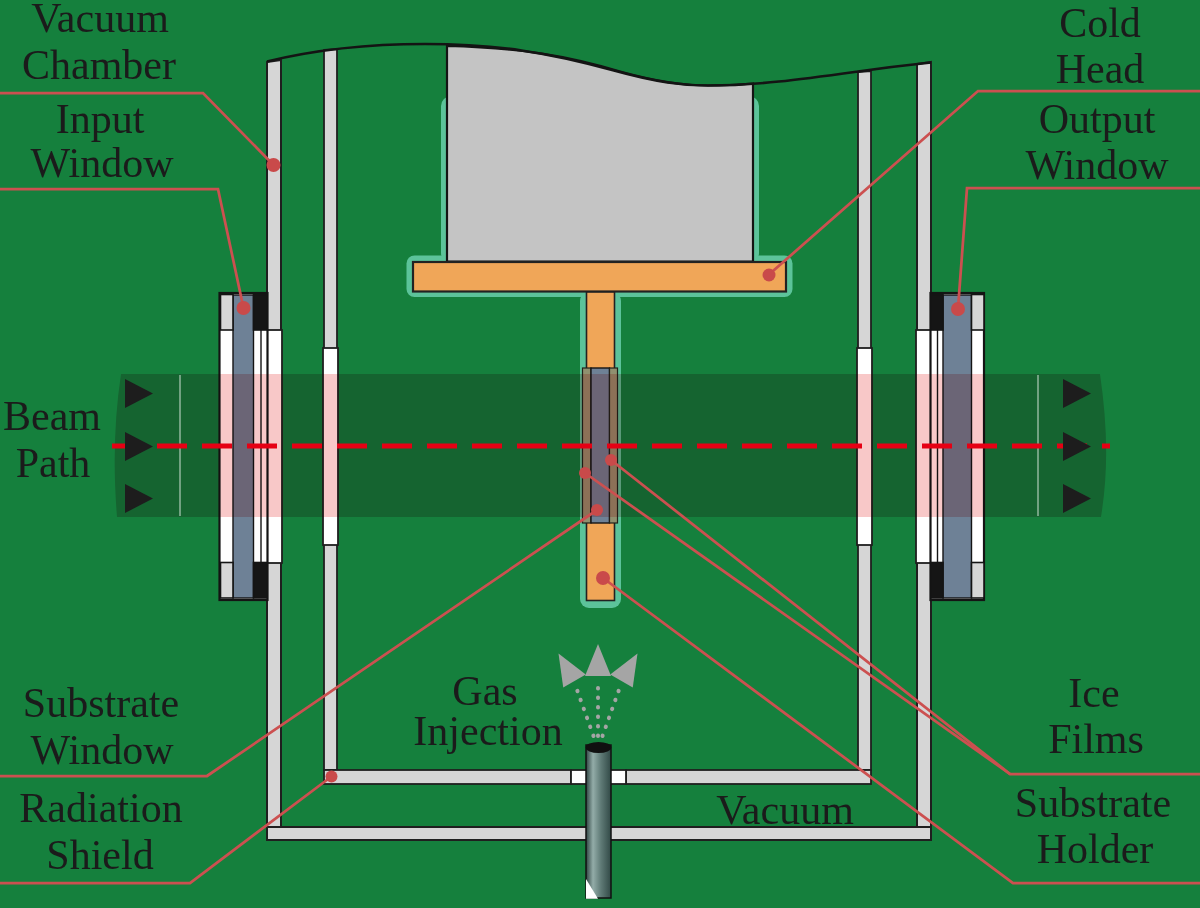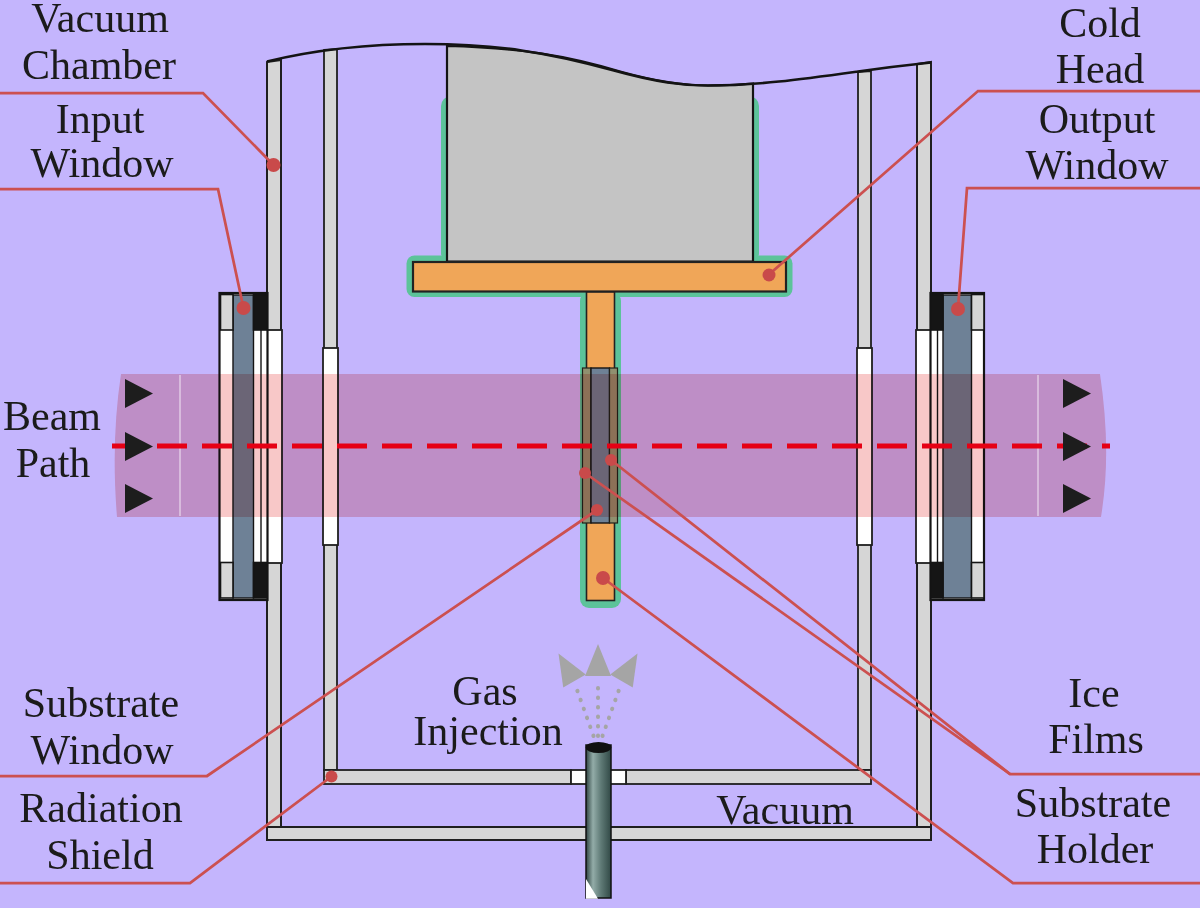--- a/index.html
+++ b/index.html
@@ -1,19 +1,19 @@
 <!DOCTYPE html>
 <html style="--wall_gray: #d6d6d6; --coldhead_gray: #c4c4c4; --metal_orange: #f0a658; --indium_green: #5cc39a; --window_slate: #6e8196; --ice_olive: #90906f; --beam_pink: #f8c8c8; --beam_dash_red: #e60014; --leader_red: #cc5050; --dot_red: #c94a4a; --tube_teal_dark: #314946; --tube_teal_light: #93aca8; --spray_gray: #a5a5a5;"><head>
 <meta charset="utf-8">
 <style>
   html,body { margin:0; padding:0; background:#ffffff; }
   .stage {
     position:relative;
     width:1200px; height:908px;
-    background:#c4b5fd;
+    background:#15803d;
     overflow:hidden;
     font-family:"Liberation Serif","DejaVu Serif",serif;
   }
   svg { display:block; }
   .lbl {
     font-family:"Liberation Serif","DejaVu Serif",serif;
     font-size:42px;
     fill:#1b1b1b;
     text-anchor:middle;
   }

